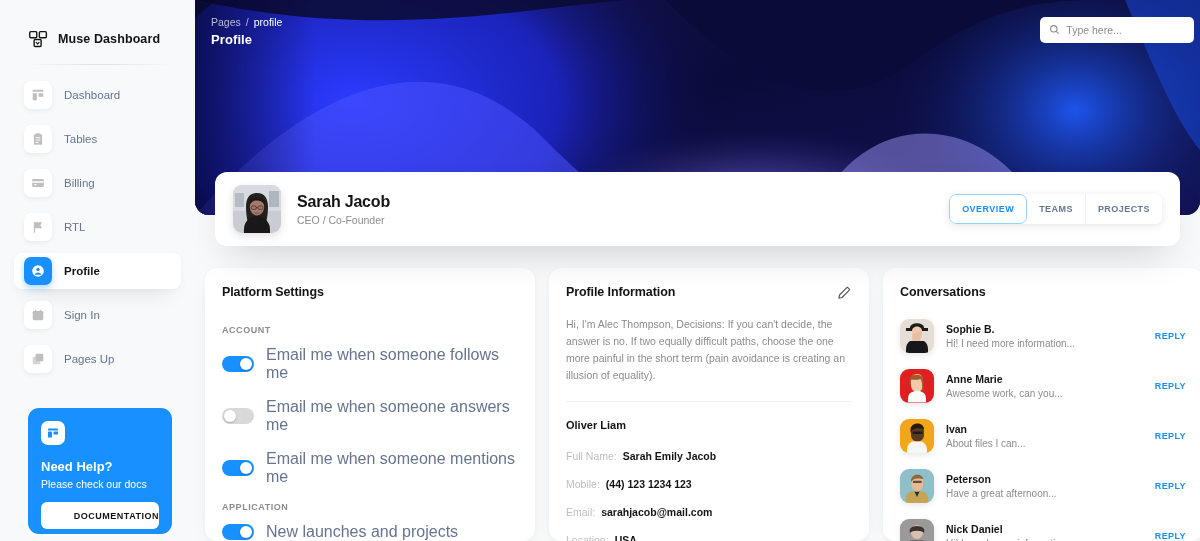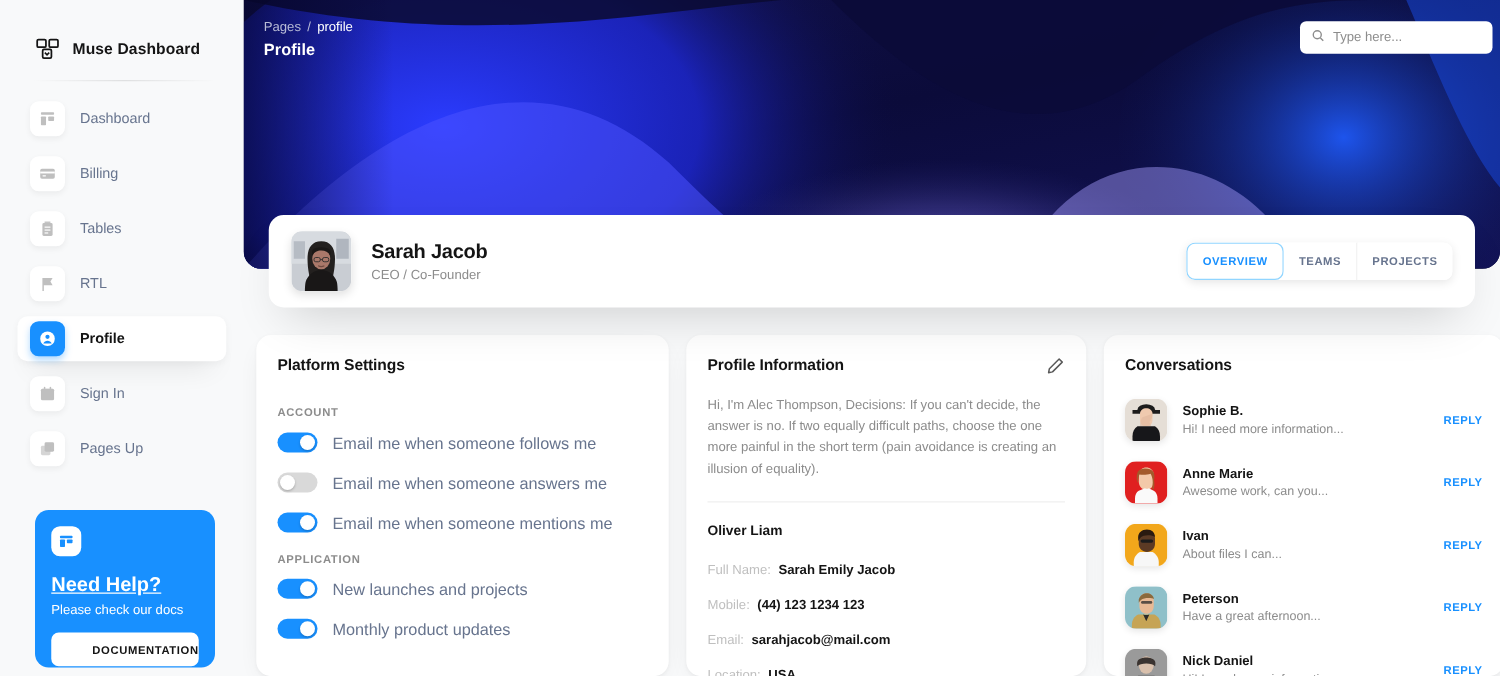--- a/index.html
+++ b/index.html
@@ -62,21 +62,21 @@
     width: 144px; height: 126px;
     background: #1890ff; border-radius: 11px;
     padding: 13px 13px 0 13px; color: #fff;
   }
   .help-badge {
     width: 24px; height: 24px; border-radius: 7px; background: #fff;
     display: flex; align-items: center; justify-content: center;
     color: #1890ff; margin-bottom: 14px;
   }
   .help-badge svg { width: 12px; height: 12px; }
-  .help-title { font-size: 16px; font-weight: bold; line-height: 1.25; text-decoration: underline; }
+  .help-title { font-size: 13px; font-weight: bold; line-height: 1.25; }
   .help-sub { font-size: 10.5px; line-height: 1.35; margin-top: 2px; }
   .help-btn {
     margin-top: 11px; width: 100%; height: 27px;
     background: #fff; border: 0; border-radius: 6px;
     color: #141414; font-size: 9px; font-weight: bold; letter-spacing: .5px;
     font-family: inherit; cursor: pointer; text-align: right;
   }
 
   
   .main { flex: 1; position: relative; height: 541px; }
@@ -180,21 +180,21 @@
     width: 32px; height: 16px; border-radius: 9px; position: relative;
     flex: 0 0 32px; cursor: pointer; background: #d9d9d9;
   }
   .toggle.on { background: #1890ff; }
   .toggle .knob {
     position: absolute; top: 2px; left: 2px; width: 12px; height: 12px;
     background: #fff; border-radius: 50%;
     box-shadow: 0 1px 2px rgba(0,0,0,.22);
   }
   .toggle.on .knob { left: 18px; }
-  .setting-label { font-size: 13px; color: #67748e; }
+  .setting-label { font-size: 16px; color: #67748e; }
 
   .edit-icon {
     position: absolute; right: 17px; top: 17px; width: 15px; height: 15px;
     color: #595959; cursor: pointer;
   }
   .edit-icon svg { width: 100%; height: 100%; }
   .bio { font-size: 10.5px; line-height: 1.62; color: #8c8c8c; margin-top: 17px; }
   .divider { height: 1px; background: #f0f0f0; margin: 17px 0 0 0; }
   .subname { font-size: 11px; font-weight: bold; color: #141414; margin-top: 17px; }
   .info-list { margin-top: 19px; }
@@ -246,38 +246,38 @@
               <rect x="3" y="3" width="18" height="3.4" rx="1"></rect>
               <rect x="3" y="9" width="7" height="12" rx="1"></rect>
               <rect x="13" y="9" width="8" height="6" rx="1"></rect>
             </svg>
         </span>
         <span class="nav-label">Dashboard</span>
       </div>
       <div class="nav-item">
         <span class="nav-icon">
           <svg viewBox="0 0 24 24" fill="currentColor">
-              <rect x="2" y="5" width="20" height="14" rx="2.4"></rect>
-              <rect x="2" y="9" width="20" height="2.6" fill="#fff"></rect>
-              <rect x="5" y="14" width="5" height="1.8" rx=".9" fill="#fff"></rect>
-            </svg>
-        </span>
-        <span class="nav-label">Billing</span>
-      </div>
-      <div class="nav-item">
-        <span class="nav-icon">
-          <svg viewBox="0 0 24 24" fill="currentColor">
               <path d="M8 2h8v3H8z" opacity=".9"></path>
               <rect x="5" y="4" width="14" height="18" rx="2"></rect>
               <rect x="8" y="9" width="8" height="1.6" fill="#fff"></rect>
               <rect x="8" y="13" width="8" height="1.6" fill="#fff"></rect>
               <rect x="8" y="17" width="5" height="1.6" fill="#fff"></rect>
             </svg>
         </span>
         <span class="nav-label">Tables</span>
+      </div>
+      <div class="nav-item">
+        <span class="nav-icon">
+          <svg viewBox="0 0 24 24" fill="currentColor">
+              <rect x="2" y="5" width="20" height="14" rx="2.4"></rect>
+              <rect x="2" y="9" width="20" height="2.6" fill="#fff"></rect>
+              <rect x="5" y="14" width="5" height="1.8" rx=".9" fill="#fff"></rect>
+            </svg>
+        </span>
+        <span class="nav-label">Billing</span>
       </div>
       <div class="nav-item">
         <span class="nav-icon">
           <svg viewBox="0 0 24 24" fill="currentColor">
               <path d="M5 2v20h2v-8h12l-3-5 3-5H5z"></path>
             </svg>
         </span>
         <span class="nav-label">RTL</span>
       </div>
 

